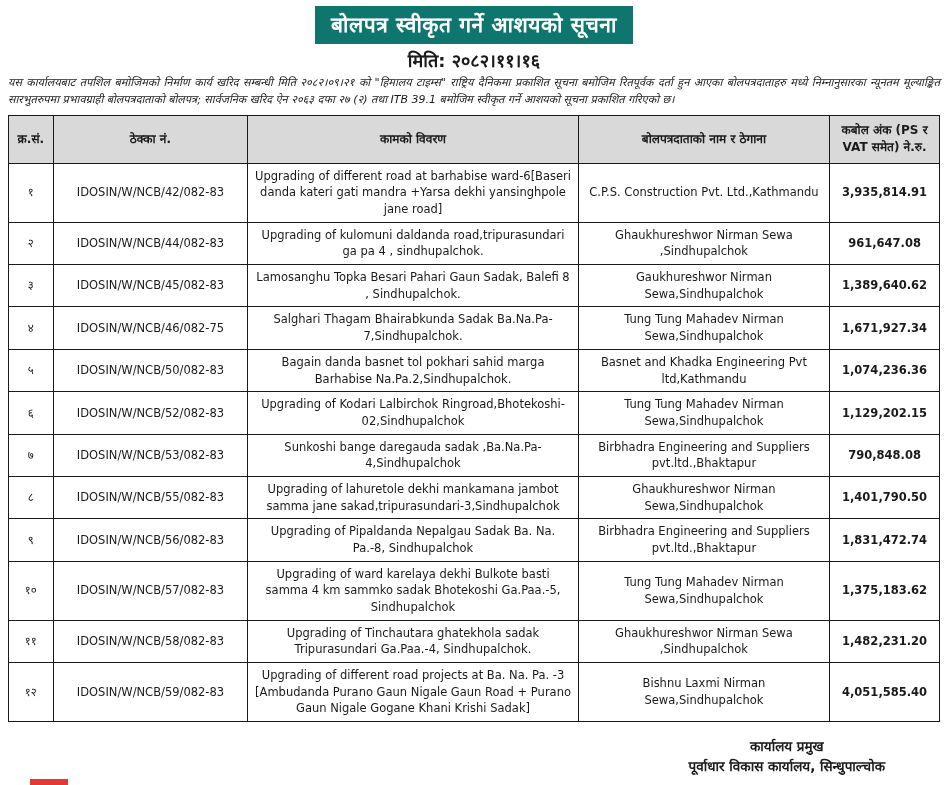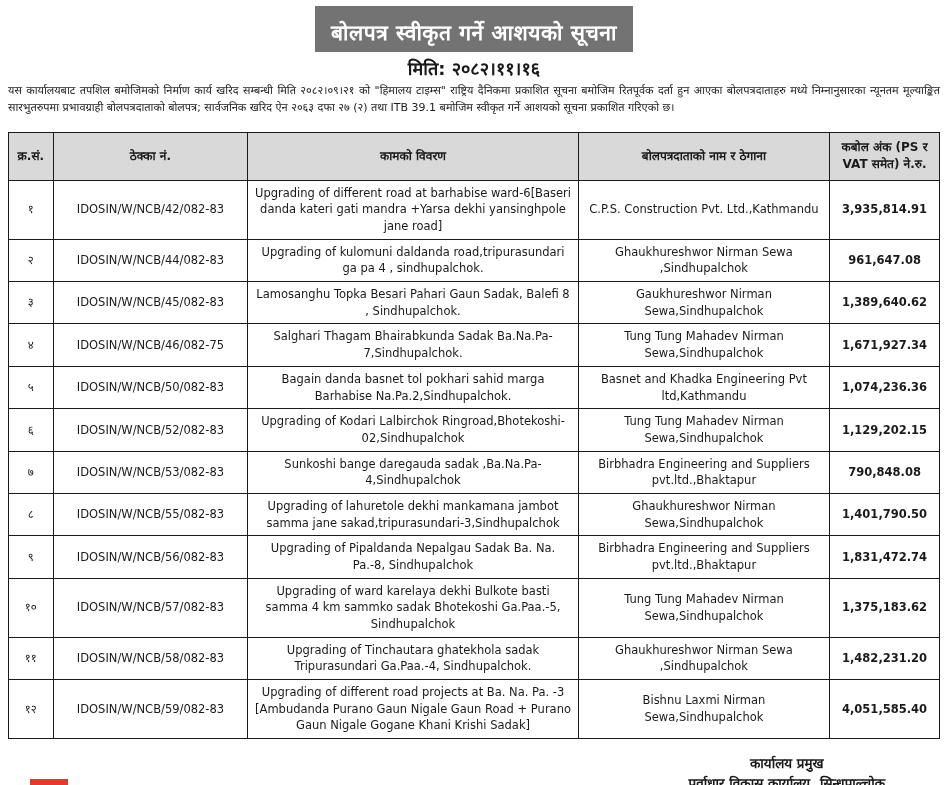--- a/index.html
+++ b/index.html
@@ -9,44 +9,45 @@
     font-family: "DejaVu Sans", "Liberation Sans", sans-serif;
     color: #1a1a1a;
     position: relative;
     overflow: hidden;
   }
   .page { padding: 4px 8px 0 8px; }
 
   .title-wrap { text-align: center; margin-top: 2px; }
   .title-box {
     display: inline-block;
-    background: #737373;
+    background: #0f766e;
     color: #ffffff;
     font-weight: bold;
     font-size: 21px;
-    padding: 12px 16px 6px 16px;
+    padding: 4px 16px 6px 16px;
     letter-spacing: 0.5px;
     text-align: center;
   }
   .date-line {
     text-align: center;
     font-weight: bold;
     font-size: 18px;
     margin-top: 4px;
   }
   .body-text {
     font-size: 11px;
     line-height: 1.5;
     text-align: justify;
     margin-top: 3px;
+    font-style: italic;
   }
 
   table.notice-table {
     width: 932px;
-    margin: 16px auto 0 auto;
+    margin: 7px auto 0 auto;
     border-collapse: collapse;
     table-layout: fixed;
   }
   table.notice-table th, table.notice-table td {
     border: 1.5px solid #1a1a1a;
     text-align: center;
     vertical-align: middle;
     padding: 4px 6px;
     font-size: 11.5px;
     line-height: 1.45;

